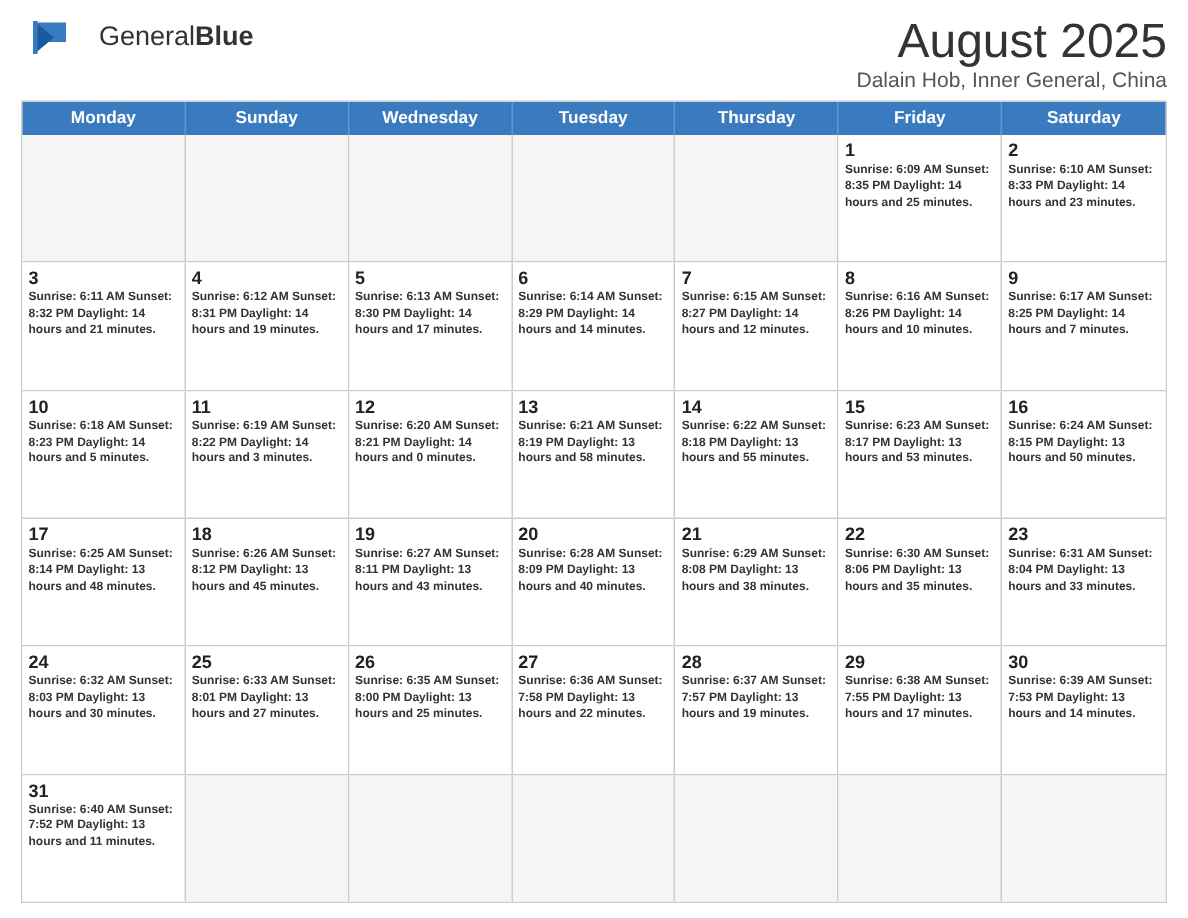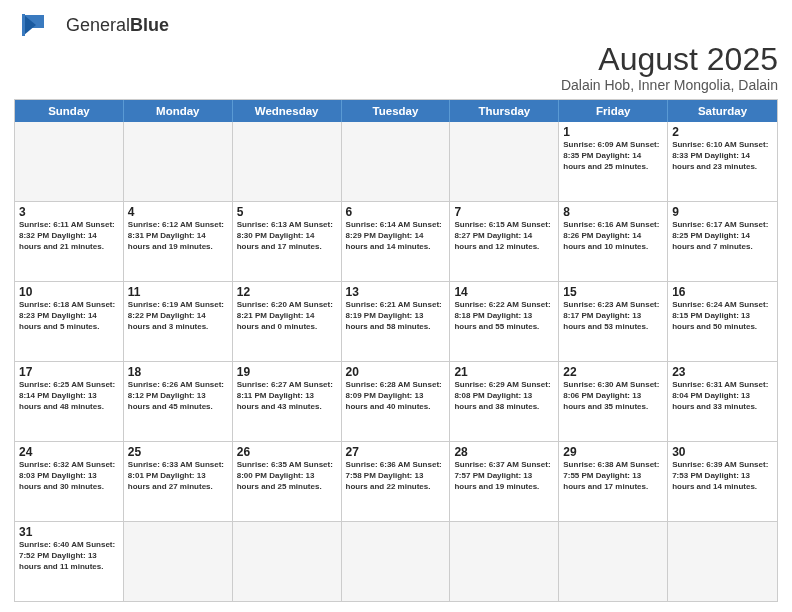--- a/index.html
+++ b/index.html
@@ -42,21 +42,20 @@
       height: 30px;
     }
     .title-block {
       text-align: right;
     }
     .cal-title {
       font-size: 32px;
       color: #333;
       font-weight: normal;
       line-height: 1.1;
-      margin-top: 32px;
     }
     .cal-subtitle {
       font-size: 14px;
       color: #555;
     }
     .calendar {
       flex: 1;
       display: flex;
       flex-direction: column;
       border: 1px solid #ccc;
@@ -125,28 +124,28 @@
         <polygon points="10,5 30,5 30,18 10,18" fill="#3a7abf"></polygon>
         <polygon points="10,5 10,25 22,15" fill="#1a5a9f"></polygon>
         <rect x="8" y="4" width="3" height="22" fill="#3a7abf"></rect>
       </svg>
       <div>
         <span class="logo-text">General<span>Blue</span></span>
       </div>
     </div>
     <div class="title-block">
       <div class="cal-title">August 2025</div>
-      <div class="cal-subtitle">Dalain Hob, Inner Mongolia, Dalain</div>
+      <div class="cal-subtitle">Dalain Hob, Inner General, China</div>
     </div>
   </div>
 
   <div class="calendar">
     <div class="cal-header-row">
-    <div class="cal-header-cell">Sunday</div>
-        <div class="cal-header-cell">Monday</div>
+    <div class="cal-header-cell">Monday</div>
+        <div class="cal-header-cell">Sunday</div>
         <div class="cal-header-cell">Wednesday</div>
         <div class="cal-header-cell">Tuesday</div>
         <div class="cal-header-cell">Thursday</div>
         <div class="cal-header-cell">Friday</div>
         <div class="cal-header-cell">Saturday</div>
       </div>
     <div class="cal-body">
     <div class="cal-row">
           <div class="cal-cell empty"></div>
           <div class="cal-cell empty"></div>

